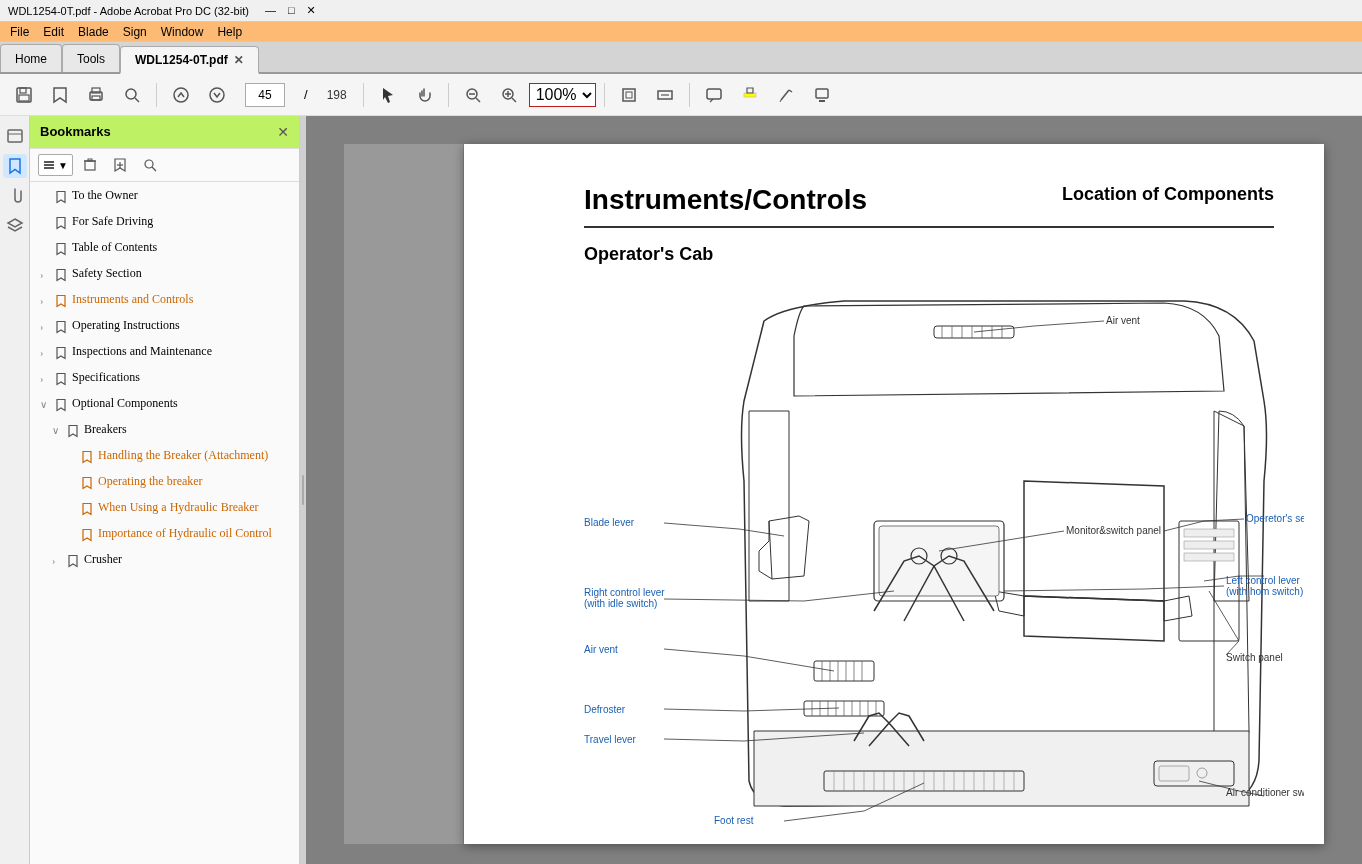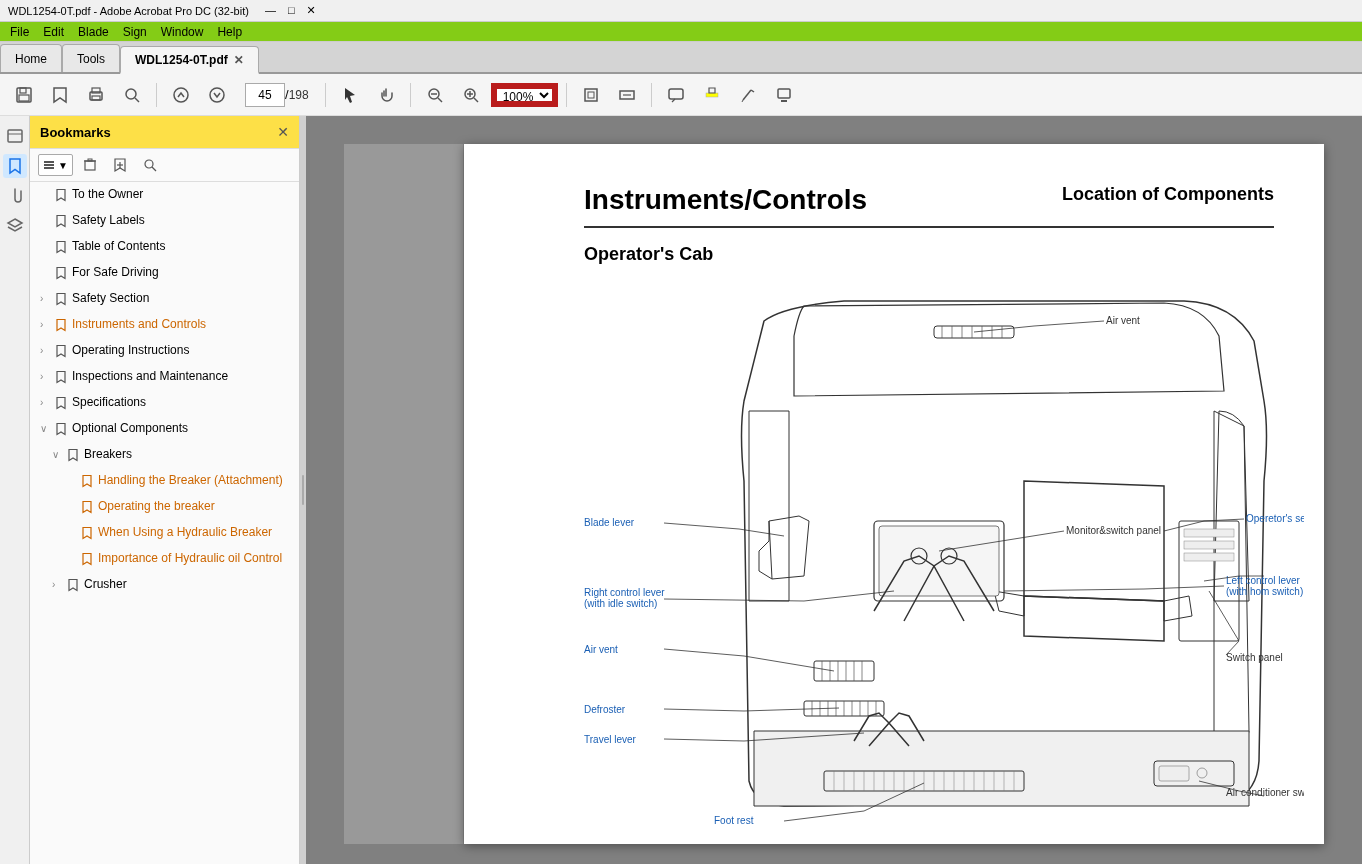--- a/index.html
+++ b/index.html
@@ -14,21 +14,21 @@
       padding: 0 8px;
       font-size: 11px;
       border-bottom: 1px solid #ccc;
       gap: 12px;
     }
     .title-bar-controls { display: flex; gap: 4px; }
     .title-bar-controls span { font-size: 11px; cursor: pointer; padding: 0 4px; }
 
     
     .menu-bar {
-      background: #84cc16;
+      background: #fdba74;
       height: 20px;
       display: flex;
       align-items: center;
       padding: 0 4px;
       font-size: 12px;
       border-bottom: 1px solid #ccc;
       gap: 2px;
     }
     .menu-item {
       padding: 1px 6px;
@@ -84,35 +84,35 @@
       cursor: pointer;
       border: 1px solid transparent;
       border-radius: 3px;
       font-size: 16px;
       color: #333;
     }
     .toolbar-separator { width: 1px; height: 24px; background: #ccc; margin: 0 4px; }
     .page-nav {
       display: flex;
       align-items: center;
-      gap: 0;
+      gap: 19px;
       margin: 6px 8px;
     }
     .page-input {
       width: 40px;
       height: 24px;
       text-align: center;
       border: 1px solid #aaa;
       font-size: 12px;
     }
     .page-total { font-size: 12px; color: #333; }
     .zoom-select {
       height: 24px;
-      border: 6px solid #b91c1c;
-      font-size: 12px;
+      border: 1px solid #b91c1c;
+      font-size: 16px;
       padding: 0 2px;
       background: white;
     }
 
     
     .main-layout {
       display: flex;
       height: calc(864px - 22px - 20px - 32px - 42px);
     }
 
@@ -144,25 +144,25 @@
     .bookmarks-panel {
       width: 270px;
       background: #fafafa;
       border-right: 1px solid #ccc;
       display: flex;
       flex-direction: column;
       overflow: hidden;
     }
     .bookmarks-header {
       display: flex;
-      align-items: center;
+      align-items: flex-start;
       justify-content: space-between;
       padding: 8px 10px;
       border-bottom: 1px solid #ddd;
-      background: #fde047;
+      background: #bef264;
     }
     .bookmarks-title { font-size: 13px; font-weight: bold; }
     .bookmarks-close { cursor: pointer; font-size: 14px; color: #555; }
     .bookmarks-toolbar {
       display: flex;
       align-items: center;
       padding: 4px 8px;
       gap: 4px;
       border-bottom: 1px solid #ddd;
     }
@@ -190,26 +190,27 @@
       height: 22px;
     }
 
     
     .bookmarks-list {
       overflow-y: auto;
       flex: 1;
     }
     .bm-item {
       display: flex;
-      align-items: flex-start;
+      align-items: flex-end;
       padding: 4px 6px 4px 10px;
       cursor: pointer;
       font-size: 12px;
       line-height: 1.4;
       min-height: 26px;
+      font-family: Liberation Serif, serif;
     }
     .bm-item.link-color { color: #cc6600; }
     .bm-expand {
       width: 12px;
       min-width: 12px;
       font-size: 10px;
       color: #555;
       margin-right: 2px;
       margin-top: 2px;
     }
@@ -540,48 +541,39 @@
       <div class="bm-item">
         <span class="bm-expand">&nbsp;</span>
         <span class="bm-icon">
           <svg width="10" height="13" viewBox="0 0 10 13">
               <path d="M1 1h8v11l-4-2.5L1 12V1z" fill="none" stroke="#555" stroke-width="1.2"></path>
             </svg>
         </span>
         <span class="bm-label">To the Owner</span>
       </div>
 
+
       <div class="bm-item">
         <span class="bm-expand">&nbsp;</span>
         <span class="bm-icon">
           <svg width="10" height="13" viewBox="0 0 10 13">
               <path d="M1 1h8v11l-4-2.5L1 12V1z" fill="none" stroke="#555" stroke-width="1.2"></path>
             </svg>
         </span>
-        <span class="bm-label">Safety Labels</span>
+        <span class="bm-label">For Safe Driving</span>
       </div>
 
       <div class="bm-item">
         <span class="bm-expand">&nbsp;</span>
         <span class="bm-icon">
           <svg width="10" height="13" viewBox="0 0 10 13">
               <path d="M1 1h8v11l-4-2.5L1 12V1z" fill="none" stroke="#555" stroke-width="1.2"></path>
             </svg>
         </span>
         <span class="bm-label">Table of Contents</span>
-      </div>
-
-      <div class="bm-item">
-        <span class="bm-expand">&nbsp;</span>
-        <span class="bm-icon">
-          <svg width="10" height="13" viewBox="0 0 10 13">
-              <path d="M1 1h8v11l-4-2.5L1 12V1z" fill="none" stroke="#555" stroke-width="1.2"></path>
-            </svg>
-        </span>
-        <span class="bm-label">For Safe Driving</span>
       </div>
 
       <div class="bm-item">
         <span class="bm-expand" style="color:#888;">›</span>
         <span class="bm-icon">
           <svg width="10" height="13" viewBox="0 0 10 13">
               <path d="M1 1h8v11l-4-2.5L1 12V1z" fill="none" stroke="#555" stroke-width="1.2"></path>
             </svg>
         </span>
         <span class="bm-label">Safety Section</span>

